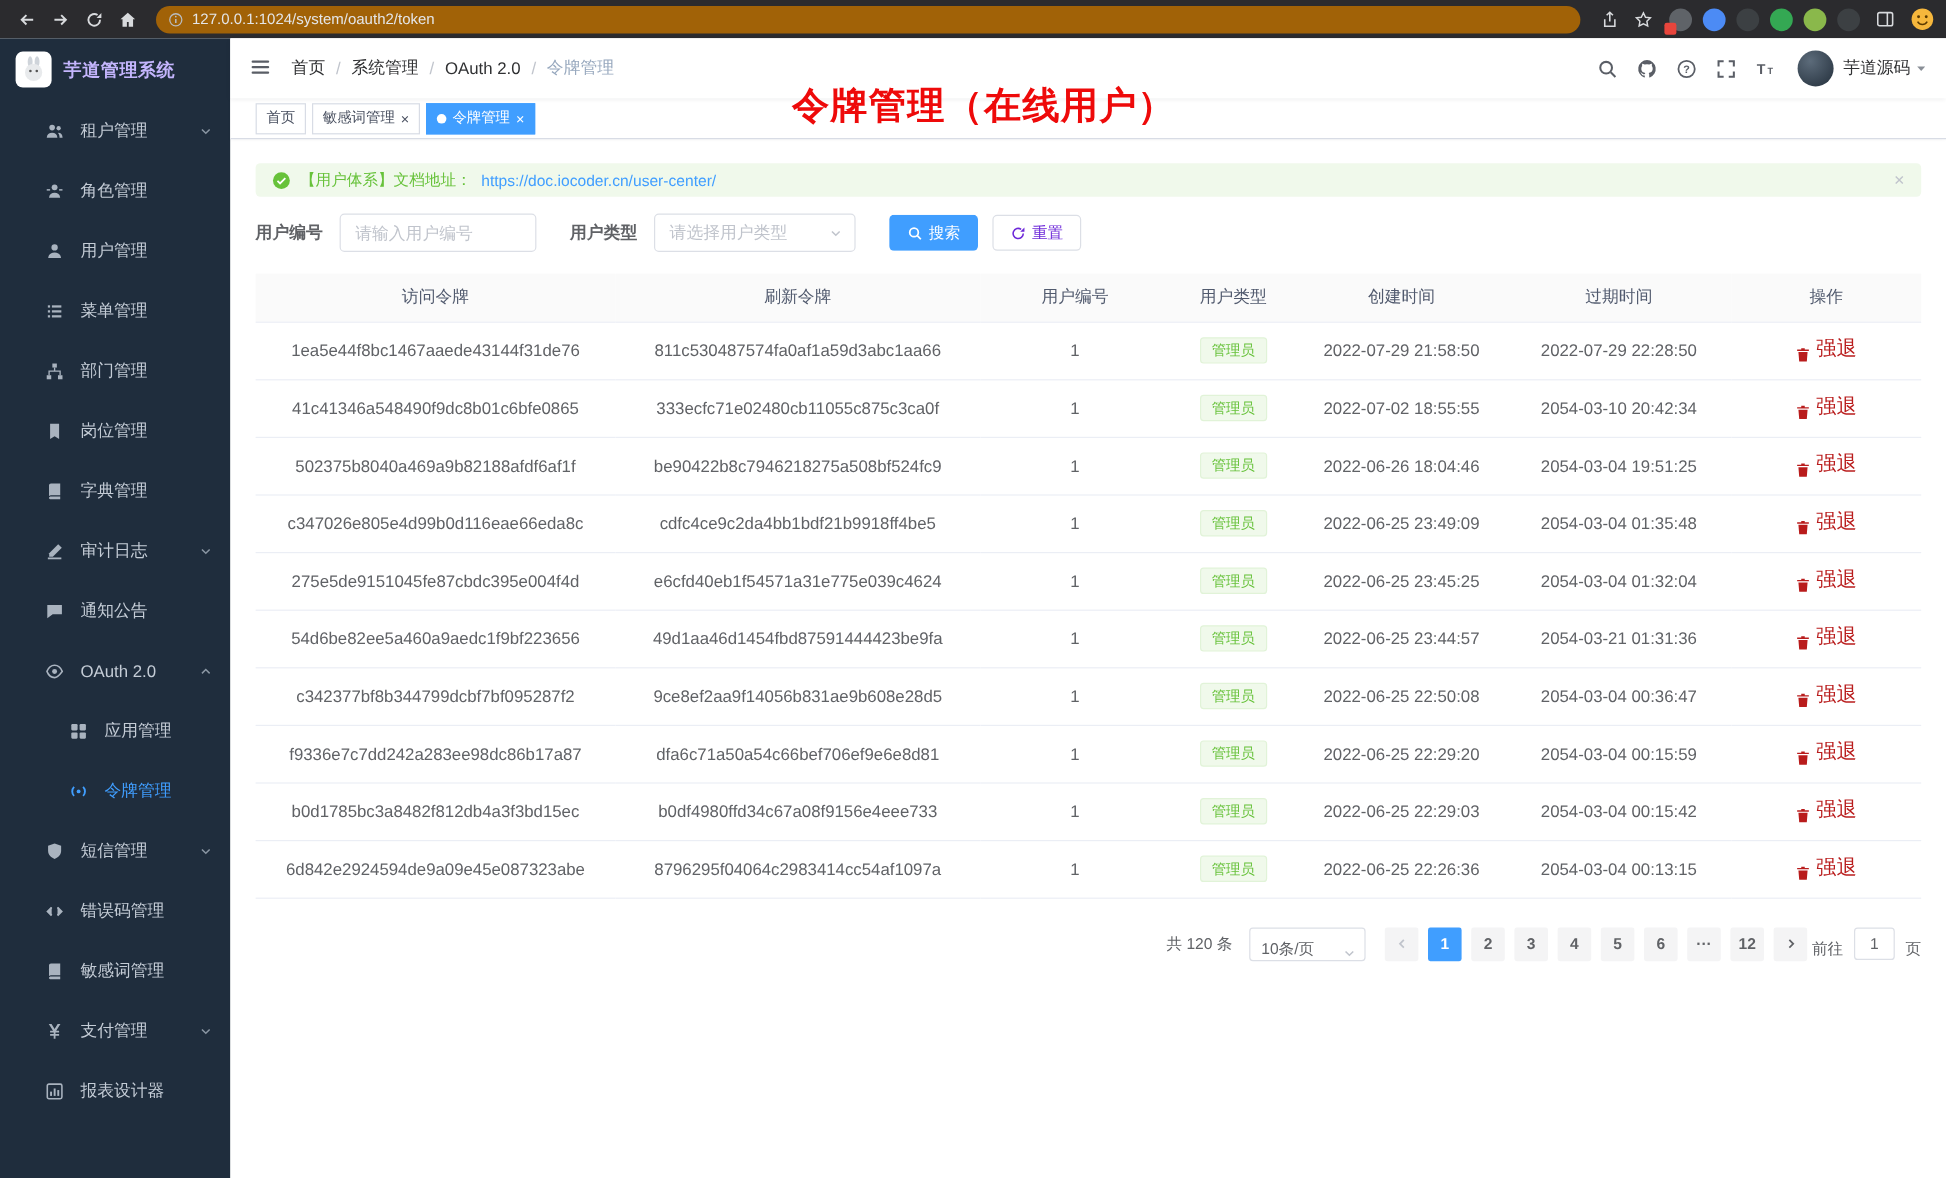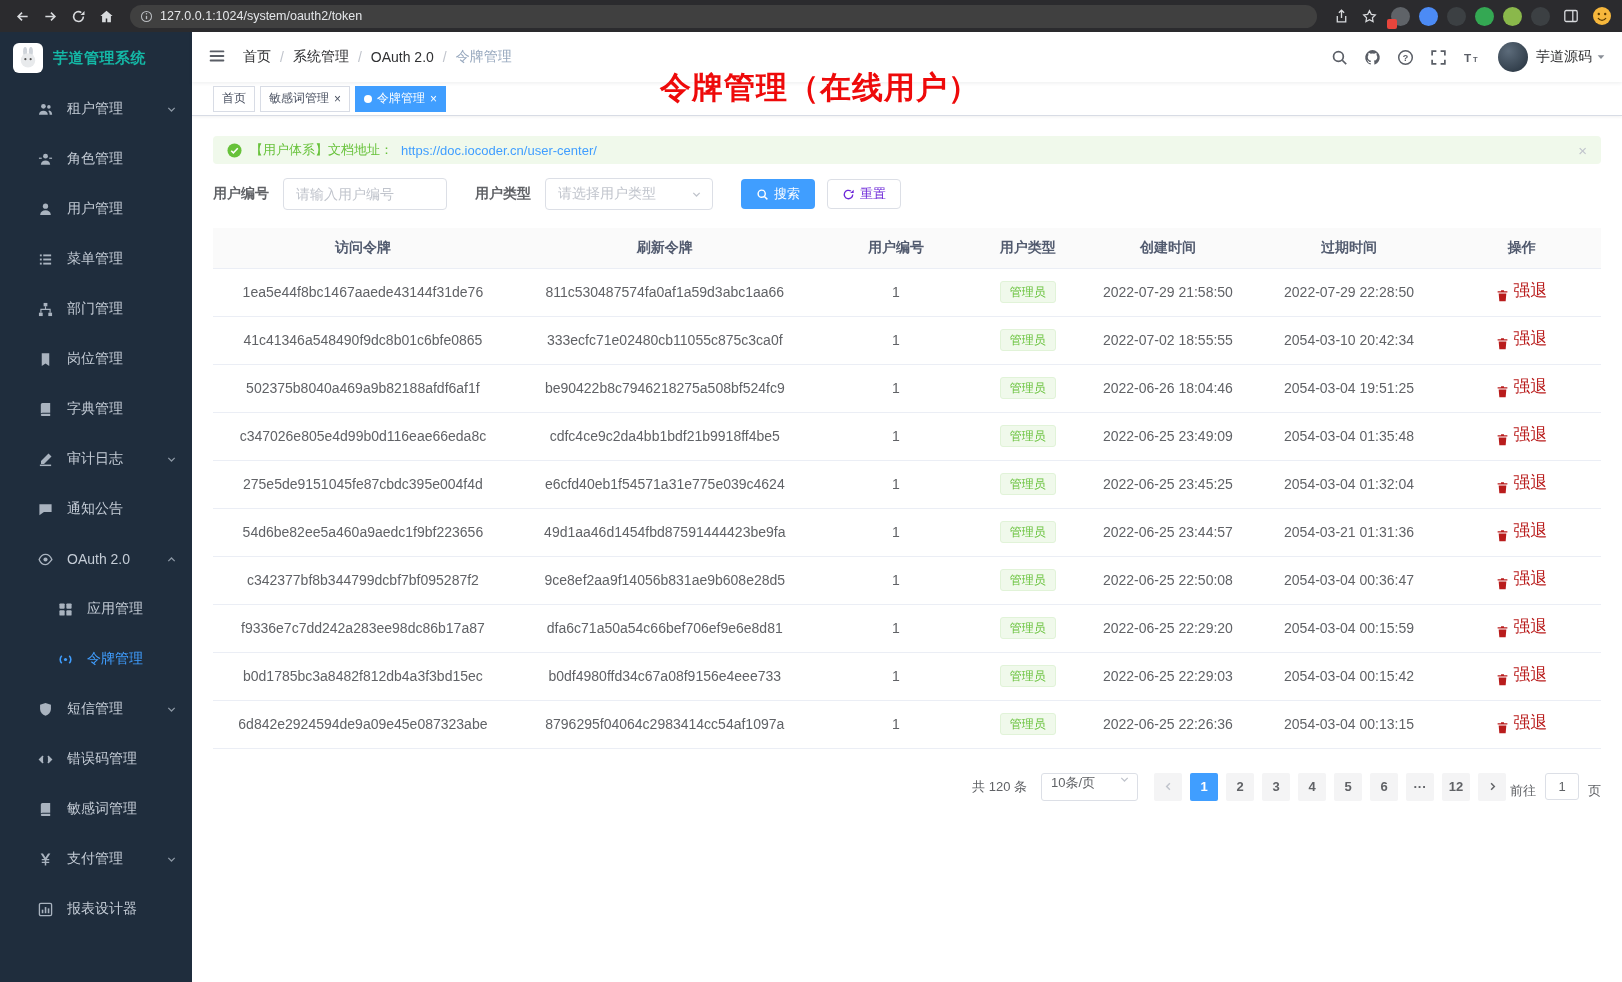--- a/index.html
+++ b/index.html
@@ -4,37 +4,37 @@
 <style>
 *{margin:0;padding:0;box-sizing:border-box}
 html,body{width:1622px;height:982px;overflow:hidden}
 body{font-family:"Liberation Sans","DejaVu Sans",sans-serif;font-size:14px;background:#fff;position:relative;color:#303133}
 svg{display:block}
 
 
 .browser-bar{height:32px;background:#2b2b2e;display:flex;align-items:center;padding:0 10px;gap:4px}
 .b-icon{width:24px;height:24px;display:flex;align-items:center;justify-content:center;color:#d8dadd;flex:0 0 auto;border-radius:4px;cursor:pointer}
 .b-icon svg{width:15px;height:15px}
-.url-bar{flex:1;height:23px;background:#404040;border-radius:12px;display:flex;align-items:center;padding:0 10px;gap:7px;margin:0 8px;color:#b9bcc0}
+.url-bar{flex:1;height:23px;background:#a16207;border-radius:12px;display:flex;align-items:center;padding:0 10px;gap:7px;margin:0 8px;color:#b9bcc0}
 .url-bar svg{width:13px;height:13px}
 .url-text{font-size:12.5px;color:#e4e6e9;flex:1;white-space:nowrap}
 .ext-area{display:flex;align-items:center;gap:9px;margin-left:6px}
 .ext{width:19px;height:19px;border-radius:50%;position:relative;flex:0 0 auto;cursor:pointer}
 .ext.c1{background:#5f6368}.ext.c2{background:#4c8bf5}.ext.c3{background:#3c4043}.ext.c4{background:#34a853}.ext.c5{background:#8ab84b}.ext.c6{background:#3c4043}
 .ext .badge{position:absolute;left:-4px;bottom:-3px;width:10px;height:10px;background:#e8453c;border-radius:2px}
 .split-icon{color:#d8dadd}.split-icon svg{width:16px;height:16px}
 .smiley svg{width:20px;height:20px}
 
 
 .app{display:flex;height:950px}
 .sidebar{width:192px;background:#1f2d3d;flex:0 0 auto;display:flex;flex-direction:column}
 .logo{height:52px;display:flex;align-items:center;gap:10px;padding:0 13px}
 .logo-img{width:30px;height:30px;border-radius:6px;background:#fff;display:flex;align-items:center;justify-content:center;overflow:hidden}
 .logo-img svg{width:24px;height:24px}
-.logo-title{color:#14b8a6;font-size:15px;font-weight:700;letter-spacing:.5px}
+.logo-title{color:#c4b5fd;font-size:15px;font-weight:700;letter-spacing:.5px}
 .menu{flex:1}
 .menu-item{height:50px;display:flex;align-items:center;padding:0 15px 0 38px;color:#c4ccd6;font-size:14px;cursor:pointer}
 .menu-item .mi-icon{width:15px;height:15px;margin-right:14px;color:#a9b3bf;flex:0 0 auto}
 .mi-icon svg{width:15px;height:15px;fill:currentColor}
 .menu-item.sub{padding-left:58px}
 .menu-item.active,.menu-item.active .mi-icon{color:#409eff}
 .mi-chevron{margin-left:auto;color:#8a96a3}
 .mi-chevron svg{width:11px;height:11px}
 .mi-chevron.up svg{transform:rotate(180deg)}
 
@@ -78,30 +78,30 @@
 .f-input::placeholder{color:#c0c4cc}
 .f-select{width:168px;height:32px;border:1px solid #dcdfe6;border-radius:4px;display:flex;align-items:center;justify-content:space-between;padding:0 10px 0 12px;color:#c0c4cc;cursor:pointer;background:#fff}
 .f-select .sel-chev{color:#c0c4cc}
 .sel-chev svg{width:11px;height:11px}
 .btn{height:30px;border-radius:4px;display:inline-flex;align-items:center;justify-content:center;gap:5px;font-size:13px;padding:0 14px;cursor:pointer;border:1px solid transparent;font-family:inherit}
 .btn svg{width:13px;height:13px}
 .btn-primary{background:#409eff;color:#fff}
 .btn-plain{background:#fff;border-color:#dcdfe6;color:#6d28d9;margin-left:12px}
 
 .data-table{width:100%;border-collapse:collapse;margin-top:18px;table-layout:fixed}
-.data-table th{height:40px;background:#fafafa;color:#515a6e;font-weight:700;font-size:14px;border-bottom:1px solid #ebeef5;text-align:center}
+.data-table th{height:40px;background:#fafafa;color:#515a6e;font-weight:400;font-size:14px;border-bottom:1px solid #ebeef5;text-align:center}
 .data-table td{height:48px;text-align:center;color:#606266;font-size:14px;border-bottom:1px solid #ebeef5;white-space:nowrap;overflow:hidden}
 .tag-success{display:inline-block;background:#f0f9eb;border:1px solid #e1f3d8;color:#67c23a;font-size:12px;padding:2px 9px;border-radius:3px;line-height:16px}
 .link-danger{color:#b91c1c;display:inline-flex;align-items:flex-end;gap:4px;font-size:17px;cursor:pointer}
 .link-danger svg{width:13px;height:13px;fill:currentColor}
 
 
 .pagination{display:flex;align-items:center;justify-content:flex-end;margin-top:24px;color:#606266;font-size:13px}
 .pg-total{margin-right:14px}
-.pg-size{position:relative;width:97px;height:28px;border:1px solid #dcdfe6;border-radius:3px;display:flex;align-items:flex-start;justify-content:space-between;padding:0 7px 0 9px;margin-right:12px;cursor:pointer;color:#606266;background:#fff}
+.pg-size{position:relative;width:97px;height:28px;border:1px solid #dcdfe6;border-radius:3px;display:flex;align-items:flex-end;justify-content:space-between;padding:0 7px 0 9px;margin-right:12px;cursor:pointer;color:#606266;background:#fff}
 .pg-size .sel-chev{color:#c0c4cc}
 .pg-btn{min-width:28px;height:28px;display:inline-flex;align-items:center;justify-content:center;background:#f4f4f5;border-radius:2px;margin:0 4px;font-weight:600;cursor:pointer;padding:0 4px}
 .pg-btn svg{width:11px;height:11px}
 .pg-btn.active{background:#409eff;color:#fff}
 .pg-btn.prev{color:#c0c4cc}
 .pg-btn.next{color:#606266}
 .pg-pages{display:inline-flex;align-items:center}
 .pg-goto{display:flex;align-items:flex-end;gap:9px}
 .pg-input{width:34px;height:27px;border:1px solid #dcdfe6;border-radius:3px;text-align:center;font-size:13px;color:#606266;outline:none;font-family:inherit}
 

